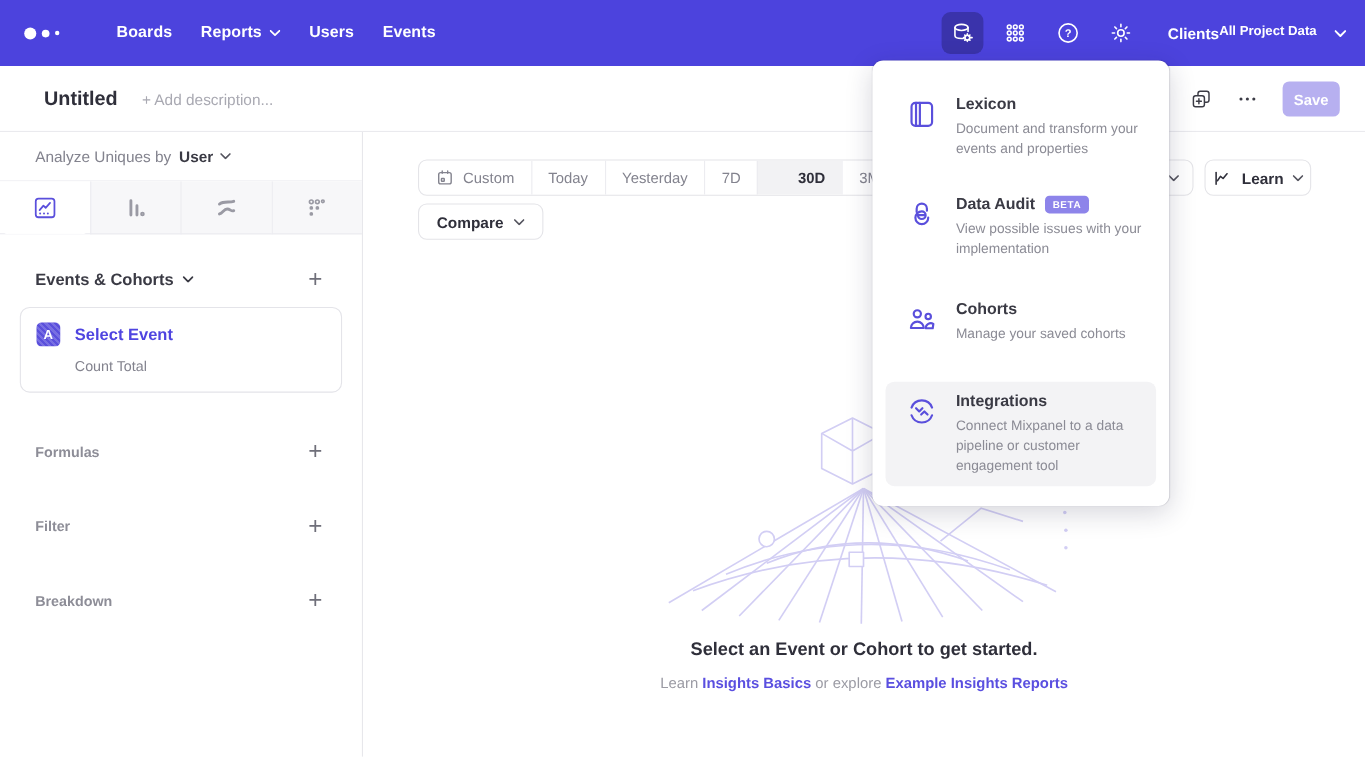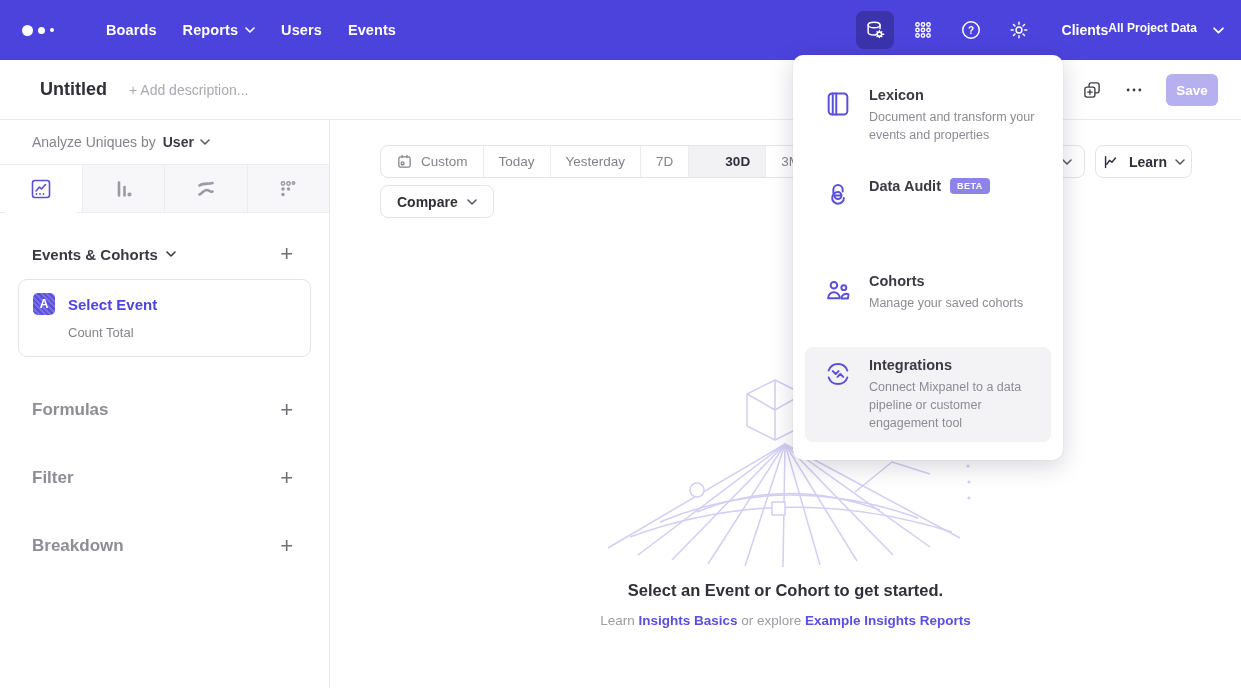--- a/index.html
+++ b/index.html
@@ -67,21 +67,21 @@
   .analyze-value { color:#3a3a44; font-weight:600; margin-left:7px; display:flex; align-items:center; gap:6px; cursor:pointer; }
   .charttabs { display:flex; height:48px; border-bottom:1px solid #ececf0; background:#fff; }
   .charttab { flex:1; display:flex; align-items:center; justify-content:center; cursor:pointer;
     background:#f7f7f9; border-left:1px solid #ececf0; border-bottom:1px solid #ececf0; margin-bottom:-1px; }
   .charttab:first-child { border-left:none; }
   .charttab.selected { background:#fff; border-bottom:1px solid #fff; border-radius:0 0 8px 8px; }
   .side-section { display:flex; align-items:center; justify-content:space-between;
     padding:0 36px 0 32px; }
   .events-head { margin-top:30px; }
   .section-title { font-size:15px; font-weight:700; color:#3a3a44; display:flex; align-items:center; gap:8px; cursor:pointer; }
-  .section-title-muted { font-size:17px; font-weight:600; color:#8d8d97; }
+  .section-title-muted { font-size:13px; font-weight:600; color:#8d8d97; }
   .plus-btn { color:#6f6f7a; font-size:22px; font-weight:400; line-height:1; cursor:pointer; }
   .event-card {
     margin:14px 18px 0 18px; border:1px solid #e4e4e9; border-radius:9px;
     padding:13px 14px 16px 14px; cursor:pointer;
   }
   .event-card-top { display:flex; align-items:center; gap:13px; }
   .a-badge {
     width:22px; height:22px; border-radius:5px; background:#5a4fdc; color:#fff;
     font-size:12px; font-weight:700; display:flex; align-items:center; justify-content:center;
     background-image:repeating-linear-gradient(45deg, rgba(255,255,255,.18) 0 2px, transparent 2px 4px);
@@ -471,20 +471,21 @@
         <svg width="28" height="28" viewBox="0 0 24 24" fill="none" stroke="#5a4fdc" stroke-width="1.7" stroke-linecap="round" stroke-linejoin="round">
           <path d="M8 10 V7.5 a4 4 0 0 1 8 0 V9"></path>
           <path d="M17 14.5 a5 5 0 1 1 -5 -5 a3 3 0 1 1 -3 3 h5"></path>
         </svg>
       </span>
       <div class="menu-texts">
         <div class="menu-title-row">
           <span class="menu-title">Data Audit</span>
           <span class="beta-badge">BETA</span>
         </div>
+        <div class="menu-desc">View possible issues with your implementation</div>
       </div>
     </div>
 
     <div class="menu-item mi-cohorts">
       <span class="menu-icon">
         <svg width="28" height="28" viewBox="0 0 24 24" fill="none" stroke="#5a4fdc" stroke-width="1.7" stroke-linecap="round" stroke-linejoin="round">
           <circle cx="8.5" cy="8" r="2.8"></circle>
           <path d="M3.5 19 a5 5 0 0 1 10 0 z"></path>
           <circle cx="17" cy="10" r="2.1"></circle>
           <path d="M15 19.2 a4 4 0 0 1 6 -3.4 l-.5 3.4 z"></path>

